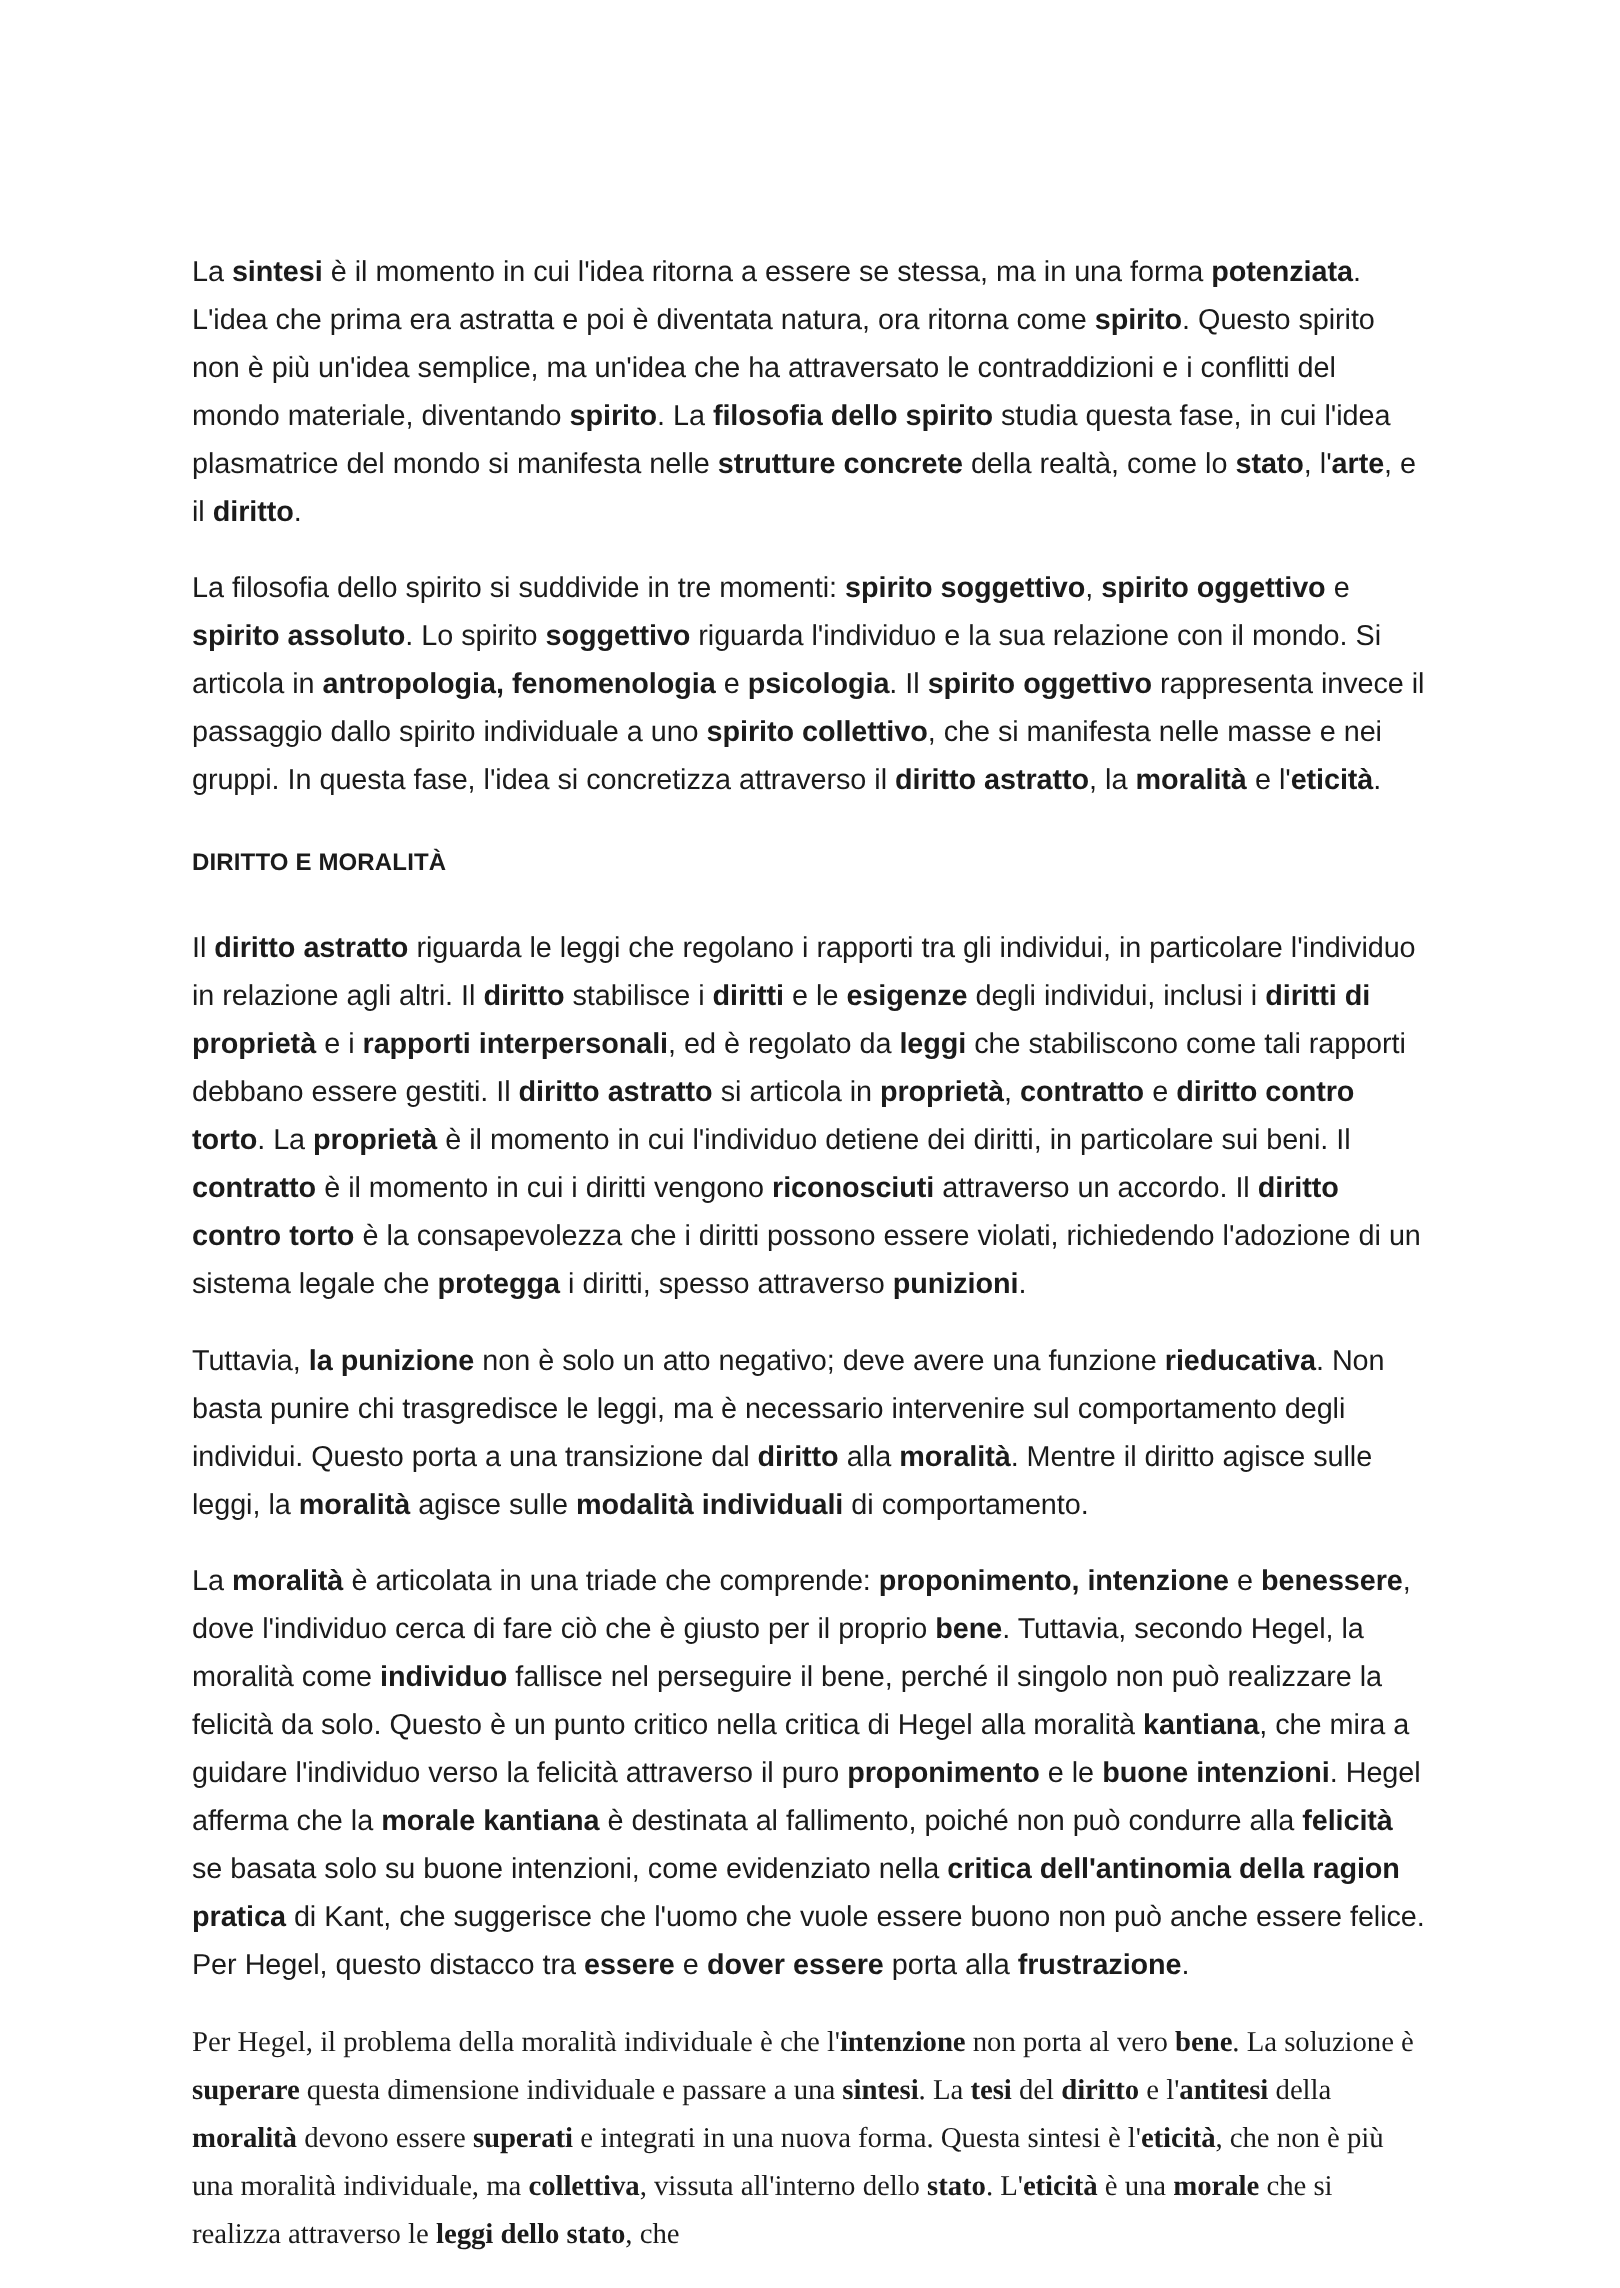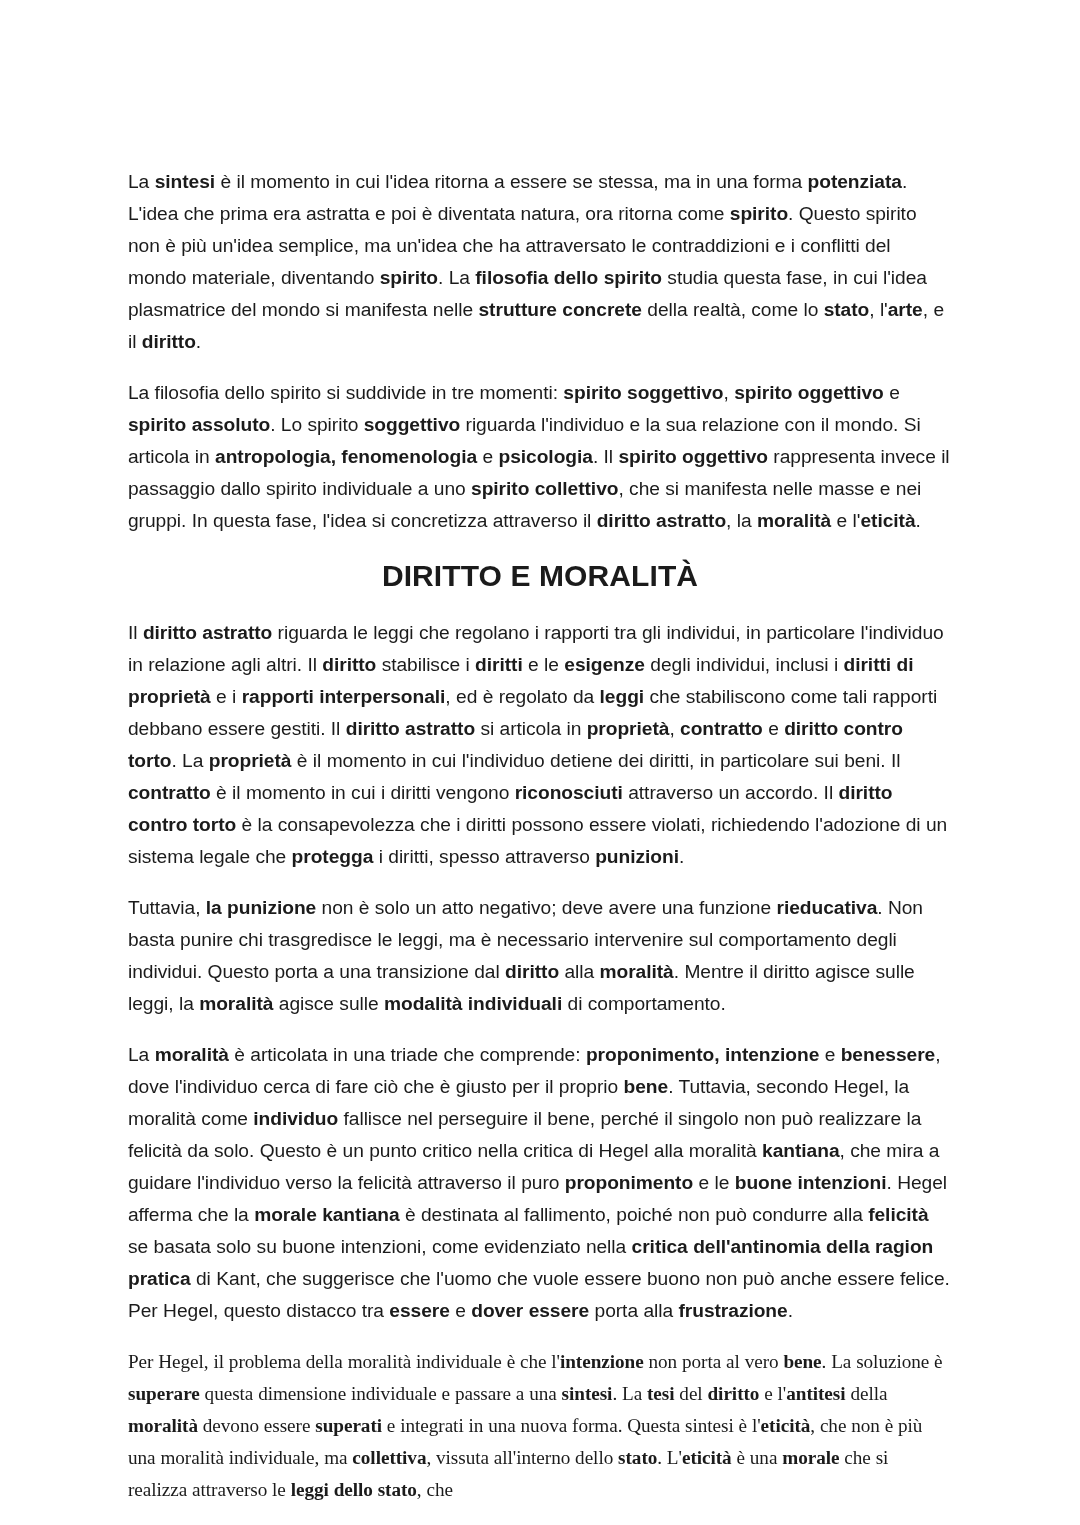--- a/index.html
+++ b/index.html
@@ -36,24 +36,24 @@
   }
   p.para:last-child {
     margin-bottom: 0;
     font-family: Liberation Serif, serif;
   }
   b, strong {
     font-weight: 700;
   }
   h2.section-heading {
     margin: 24px 0 26px 0;
-    font-size: 30px;
+    font-size: 16px;
     line-height: 30px;
     font-weight: 700;
-    text-align: center;
+    text-align: left;
     letter-spacing: 0.1px;
   }
 </style>
 </head>
 <body>
 
 <div class="page">
   <div class="doc-body">
       <p class="para">La <b>sintesi</b> è il momento in cui l'idea ritorna a essere se stessa, ma in una forma <b>potenziata</b>. L'idea che prima era astratta e poi è diventata natura, ora ritorna come <b>spirito</b>. Questo spirito non è più un'idea semplice, ma un'idea che ha attraversato le contraddizioni e i conflitti del mondo materiale, diventando <b>spirito</b>. La <b>filosofia dello spirito</b> studia questa fase, in cui l'idea plasmatrice del mondo si manifesta nelle <b>strutture concrete</b> della realtà, come lo <b>stato</b>, l'<b>arte</b>, e il <b>diritto</b>.</p>
       <p class="para">La filosofia dello spirito si suddivide in tre momenti: <b>spirito soggettivo</b>, <b>spirito oggettivo</b> e <b>spirito assoluto</b>. Lo spirito <b>soggettivo</b> riguarda l'individuo e la sua relazione con il mondo. Si articola in <b>antropologia, fenomenologia</b> e <b>psicologia</b>. Il <b>spirito oggettivo</b> rappresenta invece il passaggio dallo spirito individuale a uno <b>spirito collettivo</b>, che si manifesta nelle masse e nei gruppi. In questa fase, l'idea si concretizza attraverso il <b>diritto astratto</b>, la <b>moralità</b> e l'<b>eticità</b>.</p>

